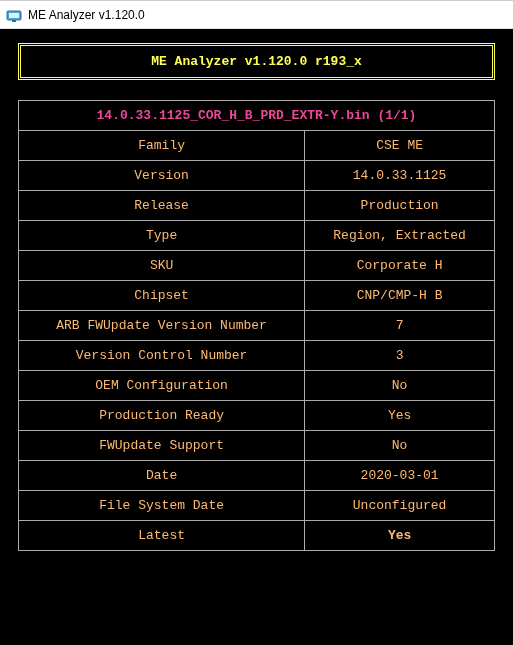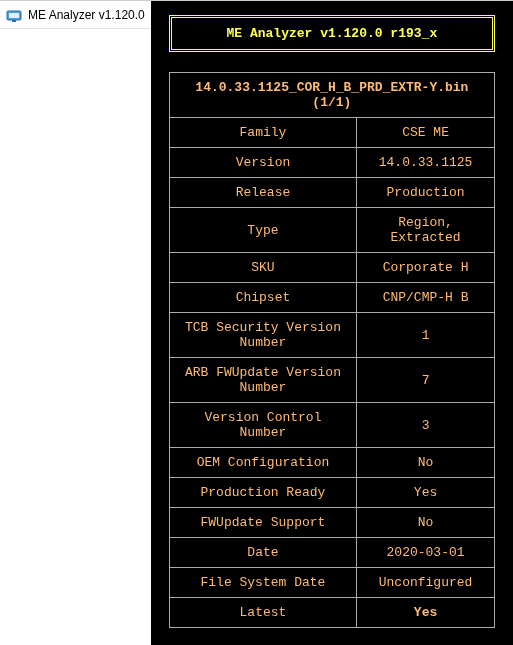--- a/index.html
+++ b/index.html
@@ -8,21 +8,21 @@
     padding: 0;
     background: #fff;
     font-family: Consolas, 'Courier New', monospace;
     font-size: 13px;
   }
   .window {
     width: 513px;
     height: 645px;
     background: #fff;
     display: flex;
-    flex-direction: row;
+    flex-direction: column;
     border-top: 1px solid #ccc;
   }
   .titlebar {
     height: 28px;
     background: #fff;
     display: flex;
     align-items: center;
     padding: 0 6px;
     font-family: "Segoe UI", Tahoma, sans-serif;
     font-size: 12px;
@@ -57,21 +57,21 @@
     width: calc(100% - 16px);
     margin: 0 8px;
   }
   table.report td, table.report th {
     border: 1px solid #aaa;
     padding: 7px 10px;
     text-align: center;
     color: #fdba74;
   }
   table.report th.file {
-    color: #fdba74;
+    color: #ec4899;
     font-weight: bold;
   }
   .green { color: #00d400; font-weight: bold; }
 </style>
 </head>
 <body>
 
 <div class="window">
   <div class="titlebar">
     <span class="icon">
@@ -112,24 +112,20 @@
           </tr>
           <tr>
             <td>SKU</td>
             <td>Corporate H</td>
           </tr>
           <tr>
             <td>Chipset</td>
             <td>CNP/CMP-H B</td>
           </tr>
           <tr>
-            <td>TCB Security Version Number</td>
-            <td>1</td>
-          </tr>
-          <tr>
             <td>ARB FWUpdate Version Number</td>
             <td>7</td>
           </tr>
           <tr>
             <td>Version Control Number</td>
             <td>3</td>
           </tr>
           <tr>
             <td>OEM Configuration</td>
             <td>No</td>

